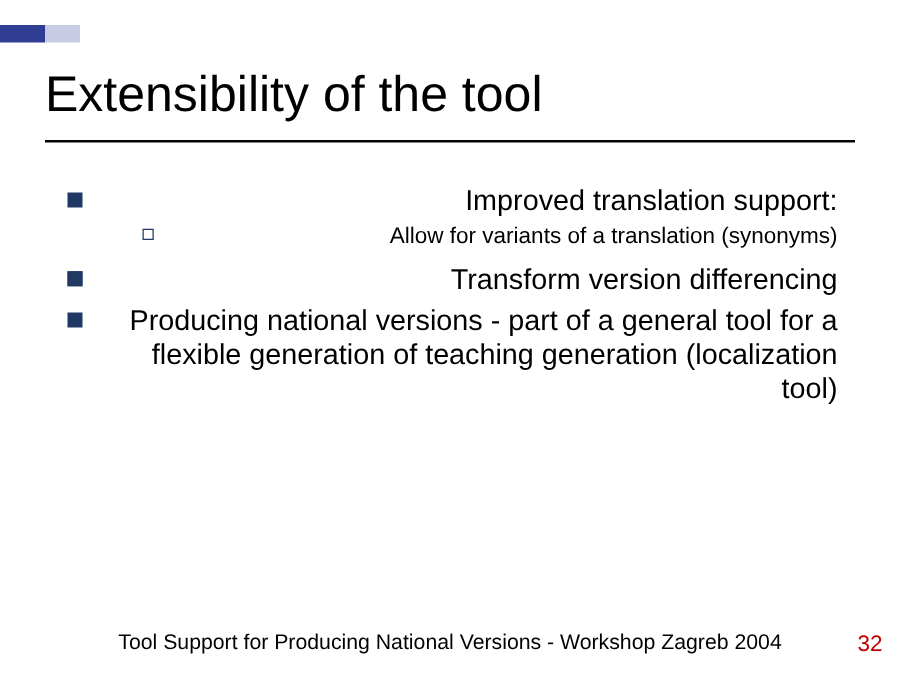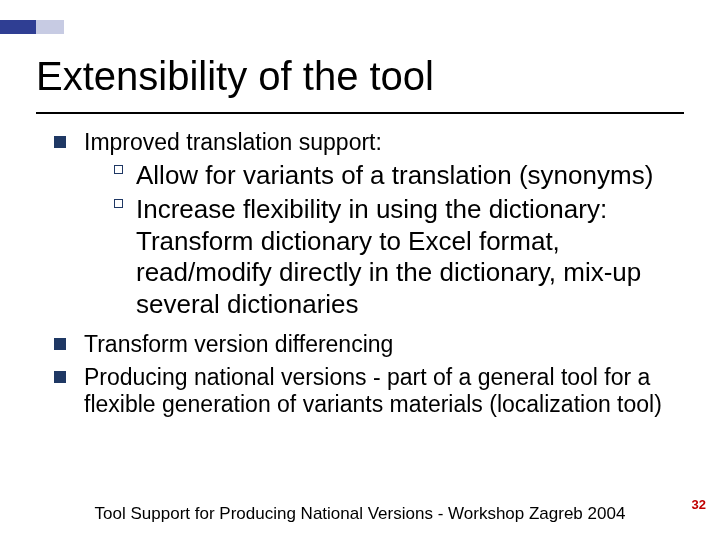--- a/index.html
+++ b/index.html
@@ -45,41 +45,42 @@
   .title-rule {
     position: absolute;
     top: 112px;
     left: 36px;
     right: 36px;
     height: 0;
     border-top: 2px solid #000;
   }
   .body {
     position: absolute;
-    top: 129px;
+    top: 147px;
     left: 54px;
     right: 50px;
     font-size: 23px;
     line-height: 1.18;
+    text-align: right;
   }
   .l1 {
     position: relative;
     padding-left: 30px;
     margin-bottom: 6px;
   }
   .l1 .bullet-sq {
     position: absolute;
     left: 0;
     top: 7px;
     width: 12px;
     height: 12px;
   }
   .l2-group {
     margin: 4px 0 10px 30px;
-    font-size: 26px;
+    font-size: 18px;
     line-height: 1.22;
   }
   .l2 {
     position: relative;
     padding-left: 22px;
     margin-bottom: 2px;
   }
   .l2 .bullet-hollow {
     position: absolute;
     left: 0;
@@ -94,24 +95,24 @@
     position: absolute;
     bottom: 16px;
     left: 0;
     right: 0;
     text-align: center;
     font-size: 17px;
     color: #000;
   }
   .pagenum {
     position: absolute;
-    bottom: 28px;
+    bottom: 14px;
     right: 14px;
-    font-size: 13px;
-    font-weight: bold;
+    font-size: 18px;
+    font-weight: normal;
     color: #c00000;
   }
 </style>
 </head>
 <body>
 
 <div class="slide">
 
   <div class="accent-bar">
     <div class="accent-dark" style="background:#2f3e93"></div>
@@ -124,39 +125,35 @@
   <div class="body">
 
     <div class="l1">
       <span class="bullet-sq" style="background:#1f3864"></span>
       <span>Improved translation support:</span>
       <div class="l2-group">
         <div class="l2">
           <span class="bullet-hollow"></span>
           <span>Allow for variants of a translation (synonyms)</span>
         </div>
-        <div class="l2">
-          <span class="bullet-hollow"></span>
-          <span>Increase flexibility in using the dictionary: Transform dictionary to Excel format, read/modify directly in the dictionary, mix-up several dictionaries</span>
-        </div>
       </div>
     </div>
 
     <div class="l1">
       <span class="bullet-sq" style="background:#1f3864"></span>
     </div>
 
     <div class="l1">
       <span class="bullet-sq" style="background:#1f3864"></span>
       <span>Transform version differencing</span>
     </div>
 
     <div class="l1">
       <span class="bullet-sq" style="background:#1f3864"></span>
-      <span>Producing national versions - part of a general tool for a flexible generation of variants materials (localization tool)</span>
+      <span>Producing national versions - part of a general tool for a flexible generation of teaching generation (localization tool)</span>
     </div>
 
   </div>
 
   <div class="footer">Tool Support for Producing National Versions - Workshop Zagreb 2004</div>
   <div class="pagenum">32</div>
 
 </div>
 
 </body></html>

